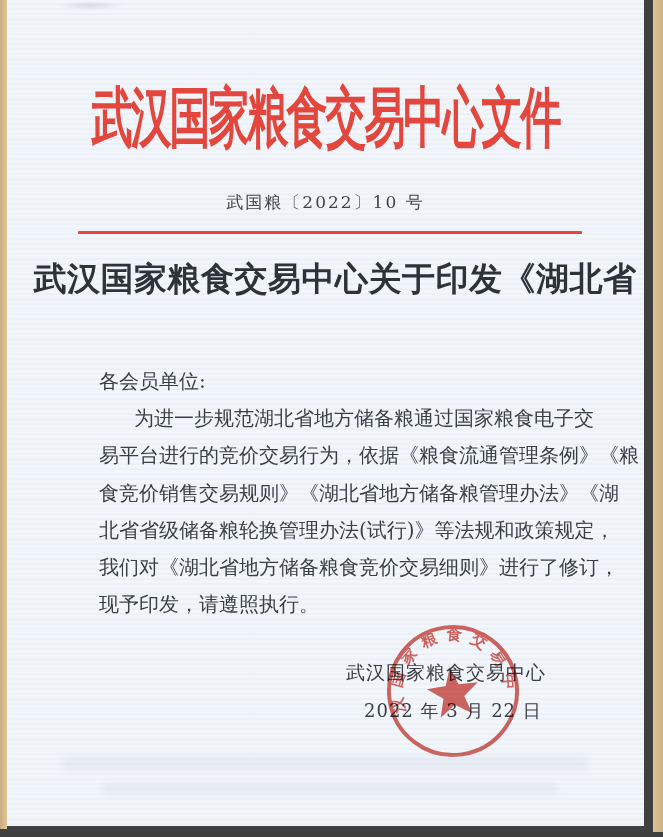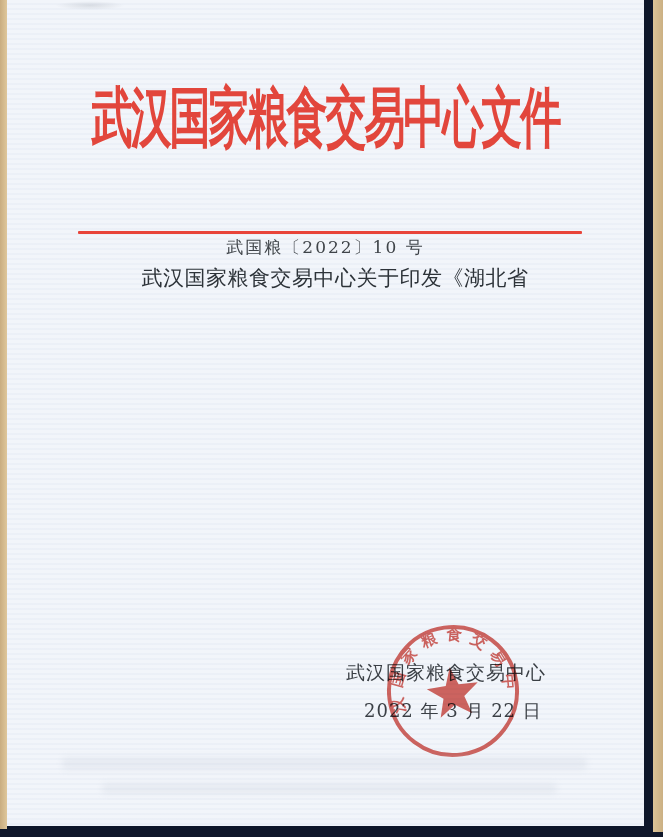--- a/index.html
+++ b/index.html
@@ -1,21 +1,21 @@
 <!DOCTYPE html>
 <html><head>
 <meta charset="utf-8">
 <style>
   * { margin:0; padding:0; box-sizing:border-box; }
   html,body { width:663px; height:837px; }
   body { font-family:"DejaVu Serif","Liberation Serif",serif; background:#f4f5f7; }
 
   .scan {
     position:relative; width:663px; height:837px;
-    background:#0f172a; overflow:hidden;
+    background:#404040; overflow:hidden;
   }
   .edge-left {
     position:absolute; left:0; top:0; width:7px; height:829px;
     background:linear-gradient(90deg,#c9ad80,#dfc79b);
   }
   .edge-right {
     position:absolute; right:0; top:0; width:10px; height:832px;
     background:linear-gradient(90deg,#dcc497,#cbb083);
   }
   .page {
@@ -38,30 +38,30 @@
   .letterhead {
     position:absolute; left:0; top:86px; width:637px;
     text-align:center; color:#e2463c;
     font-size:41px; font-weight:900; letter-spacing:-2px; line-height:1;
     transform:scaleY(1.6); transform-origin:top center;
     white-space:nowrap;
   }
   .doc-number {
     position:absolute; left:0; top:191px; width:637px;
     text-align:center; color:#3f4449;
-    font-size:17px; letter-spacing:2px; white-space:nowrap;margin-top:45px;
+    font-size:17px; letter-spacing:2px; white-space:nowrap;
   }
   .red-rule {
     position:absolute; left:71px; top:231px; width:504px; height:3px;
     background:#e8443a; border-radius:1px;
   }
   .doc-title {
     position:absolute; left:0; top:259px; width:637px;
     text-align:center; color:#2d3339;
-    font-size:21px; font-weight:normal; line-height:39px; letter-spacing:0.5px;padding-left:19px;
+    font-size:33px; font-weight:bold; line-height:39px; letter-spacing:0.5px;padding-left:19px;
   }
   .doc-title div { white-space:nowrap; }
 
   .body-block {
     position:absolute; left:92px; top:363px; width:490px;
     color:#3a3f45; font-size:20px; line-height:37.2px;
   }
   .body-block .line { white-space:nowrap; }
   .body-block .indent { text-indent:35px; }
 
@@ -90,20 +90,29 @@
     <div class="letterhead">武汉国家粮食交易中心文件</div>
 
     <div class="doc-number">武国粮〔2022〕10 号</div>
 
     <div class="red-rule"></div>
 
     <div class="doc-title">
       <div>武汉国家粮食交易中心关于印发《湖北省</div>
     </div>
 
+    <div class="body-block">
+      <div class="line">各会员单位:</div>
+      <div class="line indent">为进一步规范湖北省地方储备粮通过国家粮食电子交</div>
+      <div class="line">易平台进行的竞价交易行为，依据《粮食流通管理条例》《粮</div>
+      <div class="line">食竞价销售交易规则》《湖北省地方储备粮管理办法》《湖</div>
+      <div class="line">北省省级储备粮轮换管理办法(试行)》等法规和政策规定，</div>
+      <div class="line">我们对《湖北省地方储备粮食竞价交易细则》进行了修订，</div>
+      <div class="line">现予印发，请遵照执行。</div>
+    </div>
 
     <div class="signature">武汉国家粮食交易中心</div>
     <div class="sig-date">2022 年 3 月 22 日</div>
 
     <svg class="seal" viewBox="0 0 150 150" xmlns="http://www.w3.org/2000/svg">
       <circle cx="75" cy="75" r="64" fill="none" stroke="#cf453e" stroke-width="4"></circle>
       <polygon fill="#cf453e" points="75,51 81.5,69.1 100.7,69.7 85.5,81.4 90.9,99.8 75,89 59.1,99.8 64.5,81.4 49.3,69.7 68.5,69.1"></polygon>
       <defs>
         <path id="sealArc" d="M 27.1 92.4 A 51 51 0 1 1 122.9 92.4" fill="none"></path>
       </defs>

